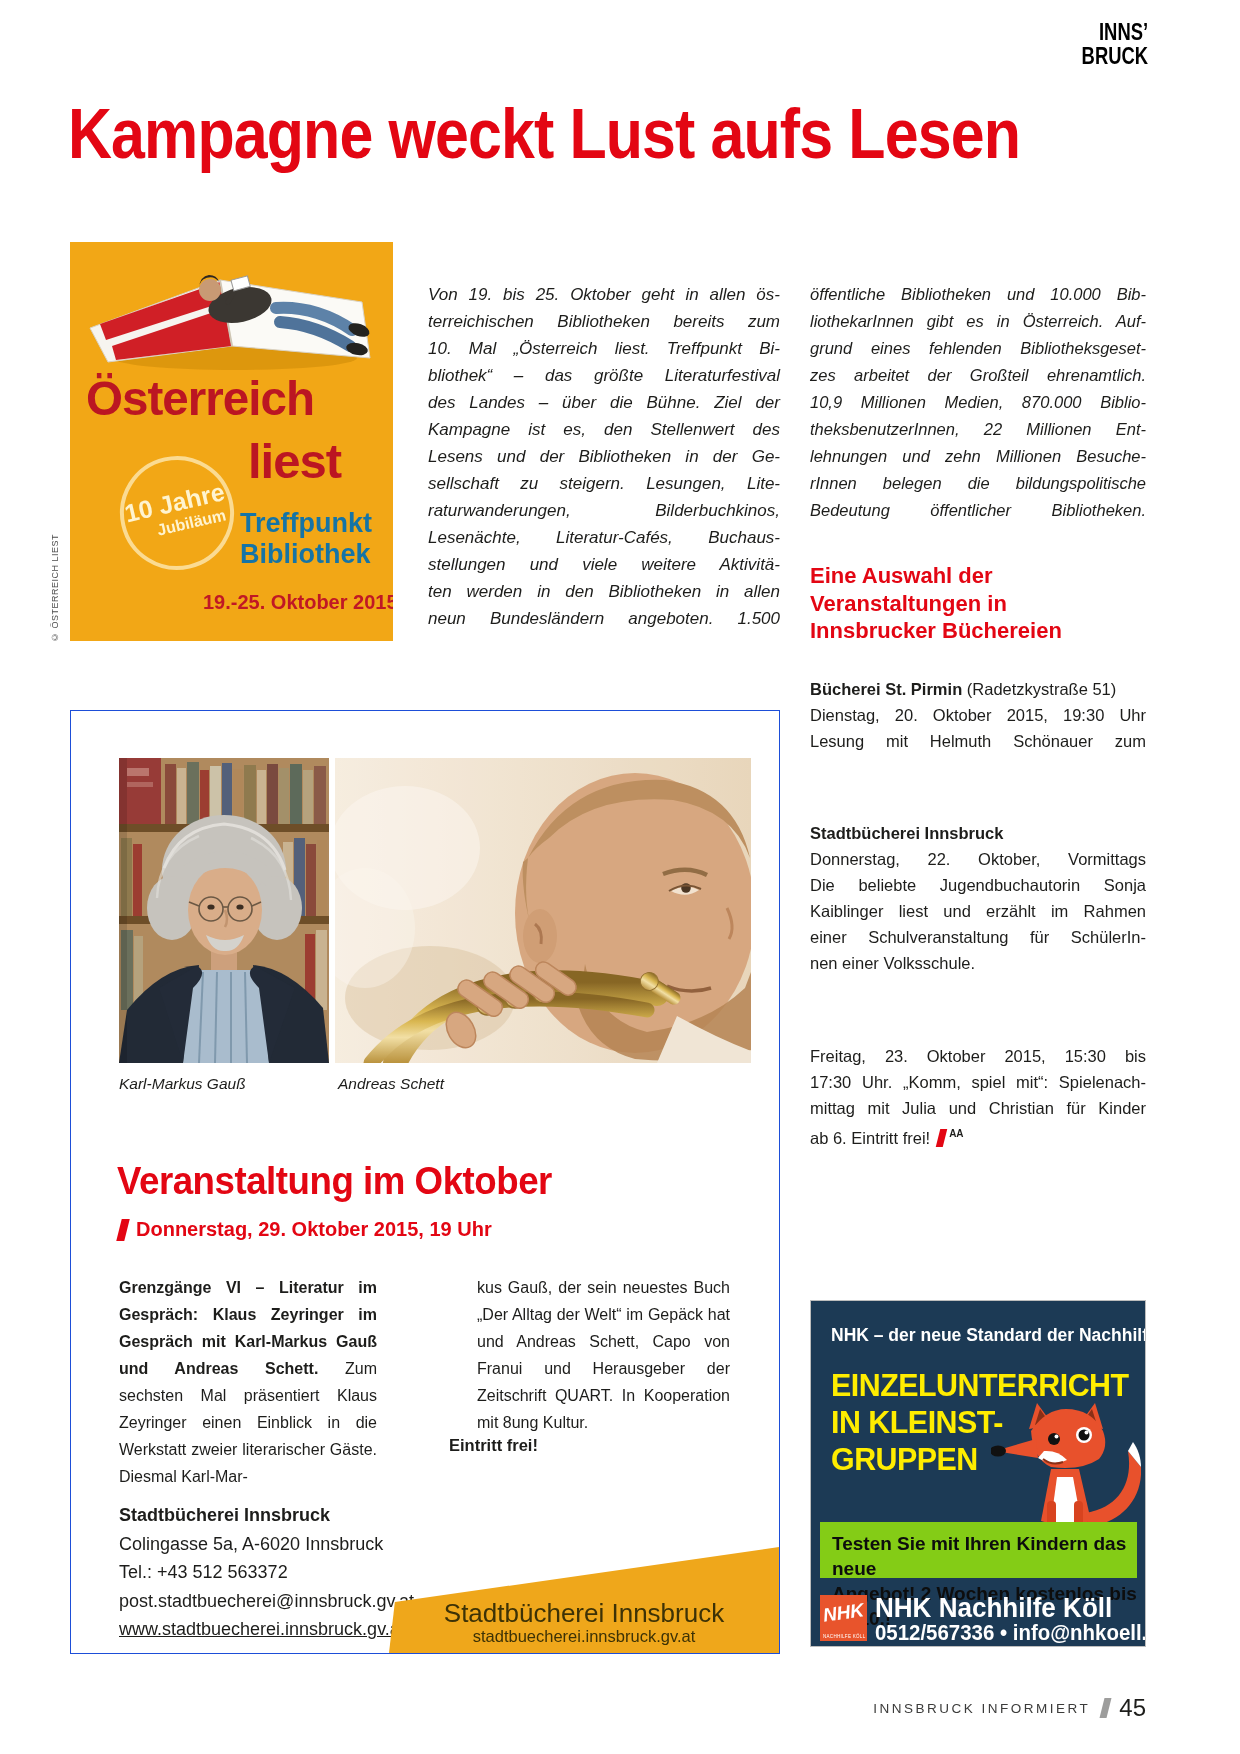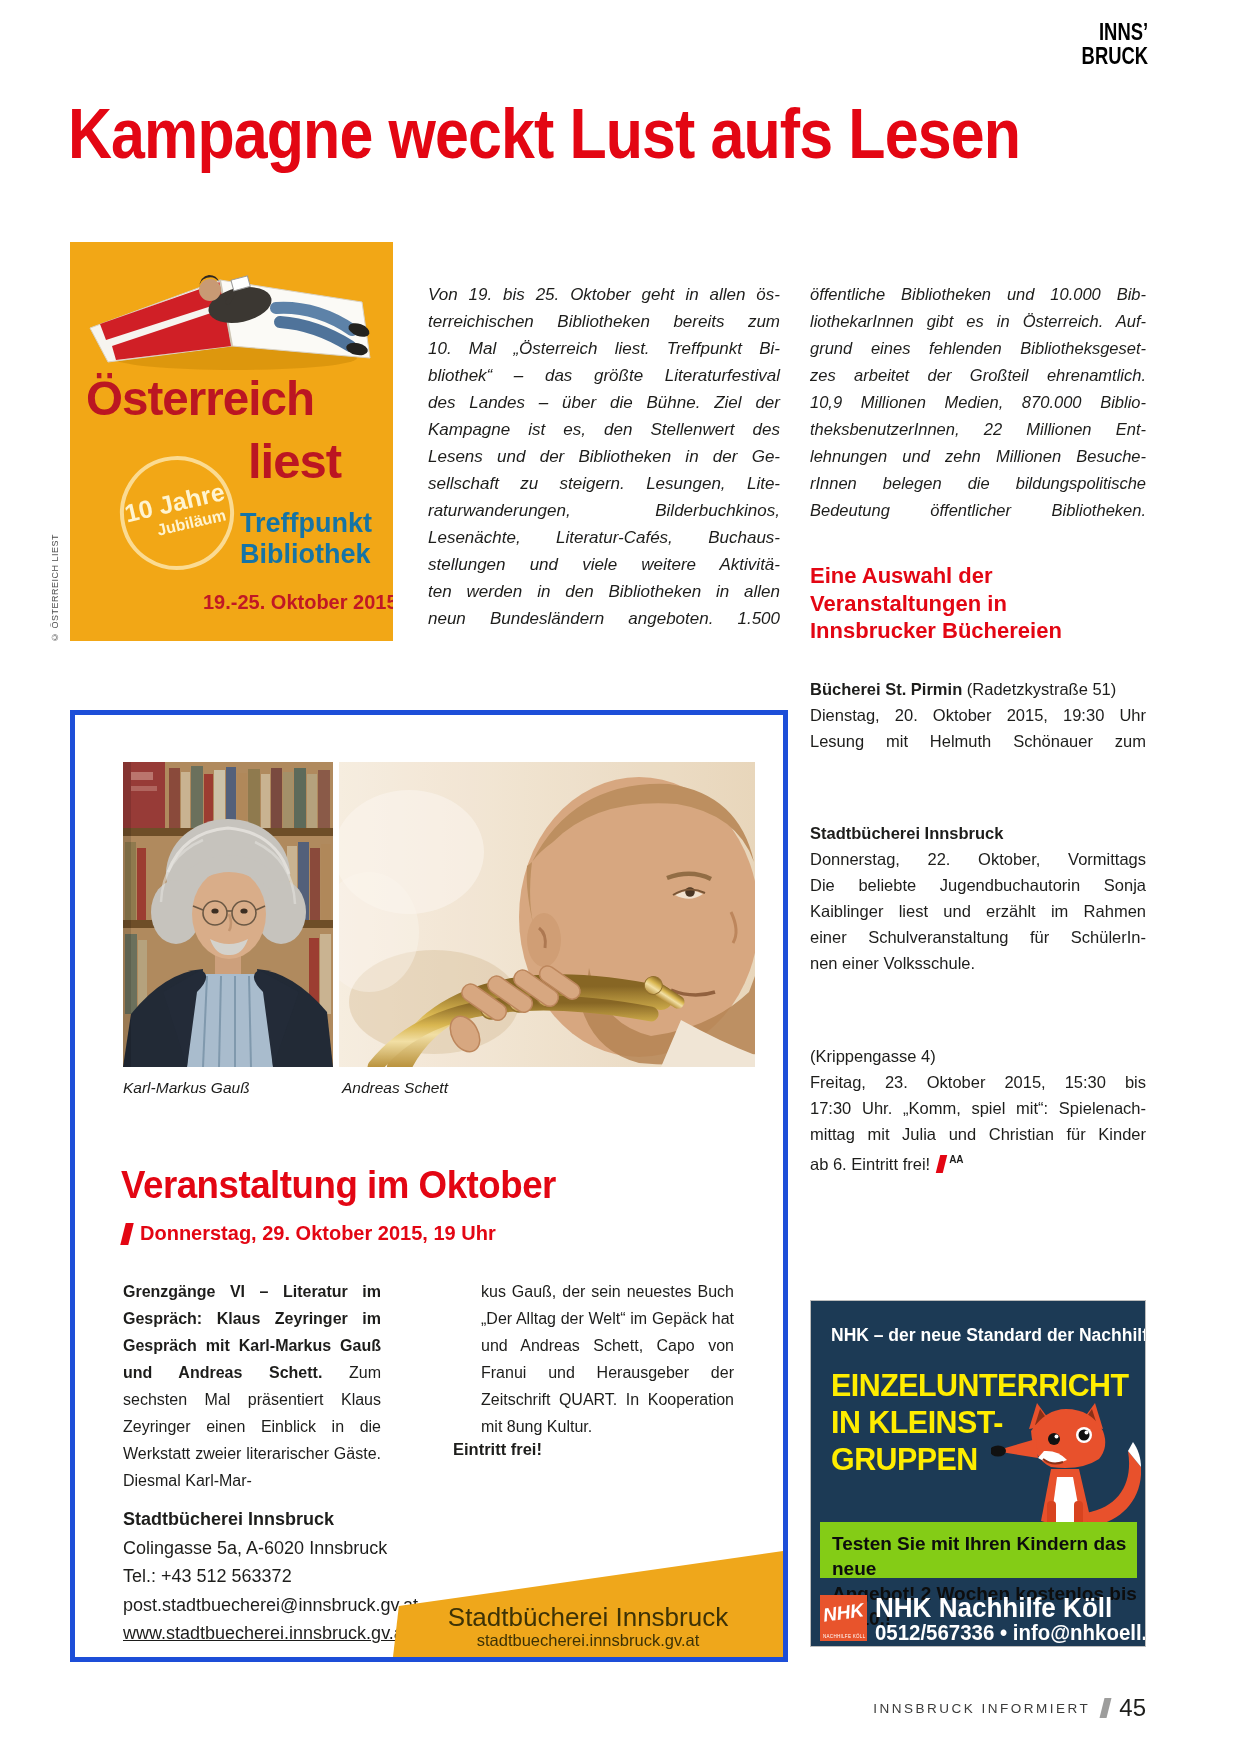--- a/index.html
+++ b/index.html
@@ -41,21 +41,21 @@
         color:#e30613;white-space:pre-line;}
   .event{position:absolute;left:810px;width:336px;font-size:16.5px;line-height:26px;color:#1d1d1b;}
   #event1{top:676px;} #event2{top:820px;} #event3{top:1043px;}
   .ev-name{font-weight:700;}
   .ev-fill{white-space:pre-line;text-align:justify;text-align-last:justify;}
   .slash{display:inline-block;width:7px;height:18px;background:#e30613;transform:skewX(-14deg);
         margin:0 4px -3px 8px;}
   sup.mark{font-size:10px;font-weight:700;}
 
   
-  .event-box{position:absolute;left:70px;top:710px;width:708px;height:942px;border:5px solid #1d4ed8;
+  .event-box{position:absolute;left:70px;top:710px;width:708px;height:942px;border:1px solid #1d4ed8;
         background:#fff;box-sizing:content-box;}
   .photo{position:absolute;top:47px;height:305px;overflow:hidden;}
   #photo-left{left:48px;width:210px;}
   #photo-right{left:264px;width:416px;}
   .caption{position:absolute;top:364px;font-style:italic;font-size:15.5px;color:#1d1d1b;}
   #cap-left{left:48px;} #cap-right{left:267px;}
   .box-head{position:absolute;left:46px;top:448px;font-size:39px;font-weight:800;color:#e30613;
         letter-spacing:-.5px;transform:scaleX(.94);transform-origin:0 0;white-space:nowrap;}
   .box-date{position:absolute;left:48px;top:507px;font-size:20px;font-weight:700;color:#e30613;
         display:flex;align-items:center;white-space:nowrap;}
@@ -173,21 +173,20 @@
   <div class="event" id="event2">
     <div class="ev-name">Stadtbücherei Innsbruck</div>
     <div class="ev-fill">Donnerstag, 22. Oktober, Vormittags
 Die beliebte Jugendbuchautorin Sonja
 Kaiblinger liest und erzählt im Rahmen
 einer Schulveranstaltung für SchülerIn-</div>
     <div>nen einer Volksschule.</div>
   </div>
 
   <div class="event" id="event3">
-    <div>(Krippengasse 4)</div>
     <div class="ev-fill">Freitag, 23. Oktober 2015, 15:30 bis
 17:30 Uhr. „Komm, spiel mit“: Spielenach-
 mittag mit Julia und Christian für Kinder</div>
     <div><span>ab 6. Eintritt frei!</span><span class="slash"></span><sup class="mark">AA</sup></div>
   </div>
 
   <div class="vcredit" id="credit-photos">© KURT KAINDL, REINER PFISTERER</div>
 
   <div class="event-box">
 

